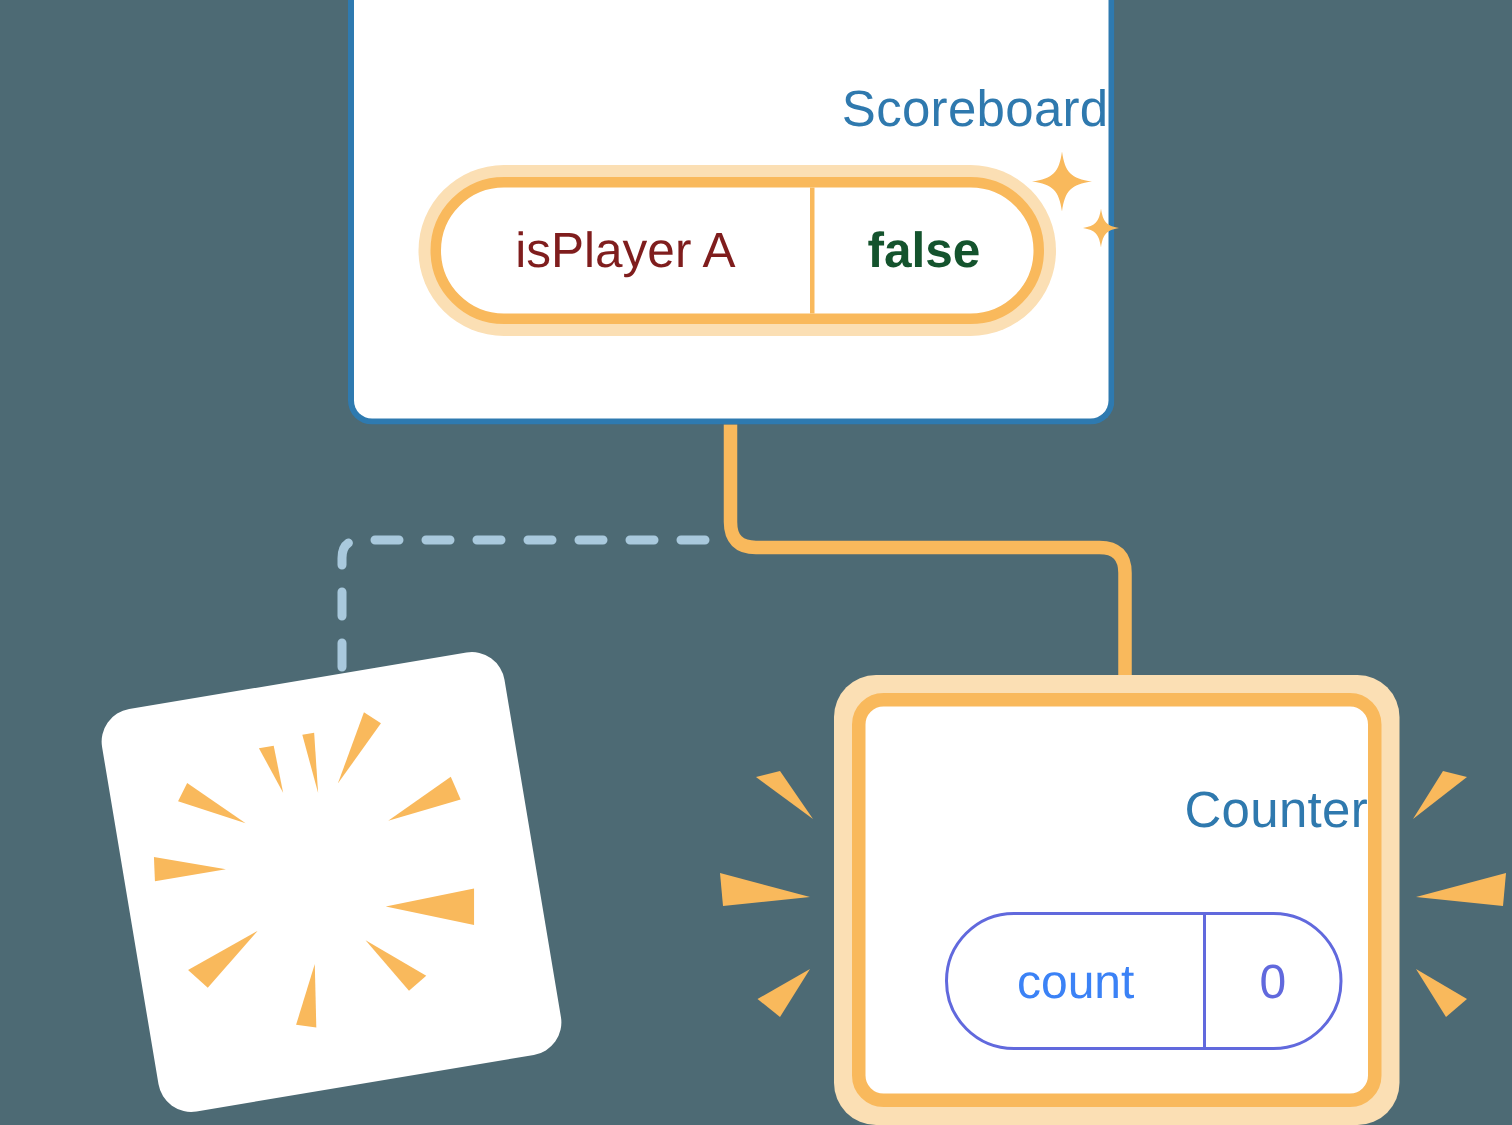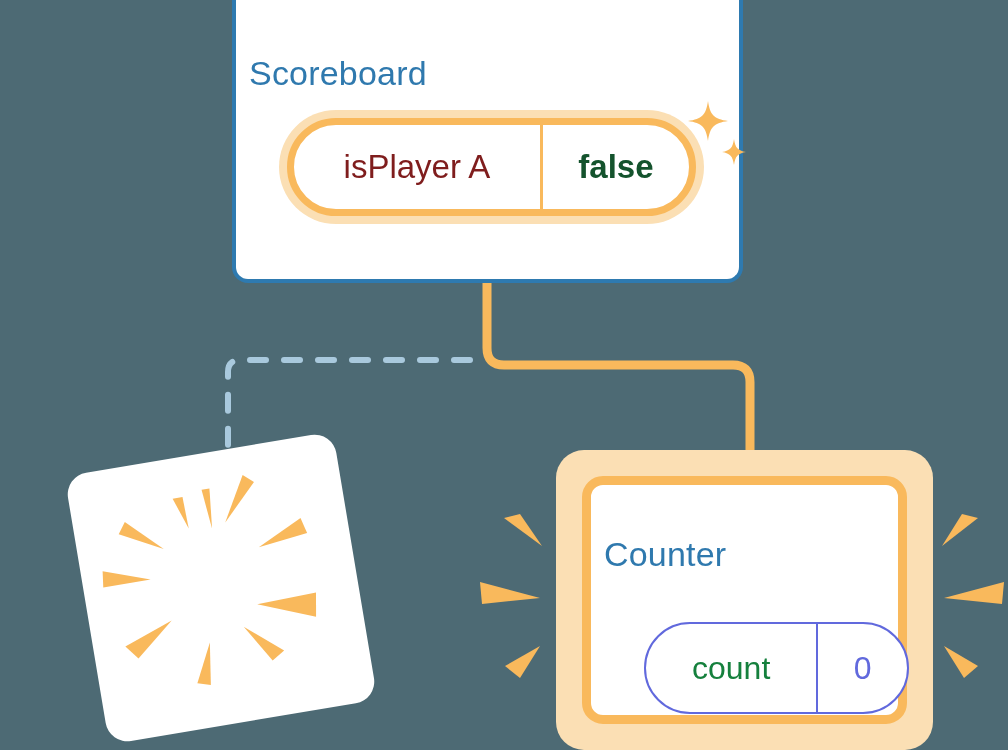--- a/index.html
+++ b/index.html
@@ -42,27 +42,27 @@
     top: 0px;
     width: 511px;
     height: 283px;
     border: 4px solid #2e7ab0;
     border-radius: 16px;
     border-top: 0;
     border-top-left-radius: 0;
     border-top-right-radius: 0;
   }
   .card-title {
-    text-align: left;
+    text-align: right;
     color: #2f79ae;
     font-size: 34px;
     font-weight: 400;
     letter-spacing: .2px;
     line-height: 1;
-    margin: 13px;
+    margin: 0;
   }
   #scoreboard-card .card-title { margin-top: 56px; }
 
   
   .pill-wrap {
     position: absolute;
     display: flex;
     align-items: center;
   }
   #scoreboard-pill {
@@ -121,21 +121,21 @@
   }
 
   
   #counter-card {
     left: 556px;
     top: 450px;
     width: 377px;
     height: 300px;
     border-radius: 28px;
     background: #fbdfb4;
-    padding: 26px;
+    padding: 12px;
   }
   #counter-card .inner {
     width: 100%;
     height: 100%;
     box-sizing: border-box;
     border: 9px solid #f9b95c;
     border-radius: 21px;
     background: #ffffff;
     position: relative;
   }
@@ -154,21 +154,21 @@
     height: 100%;
     box-sizing: border-box;
     border: 2px solid #6169dd;
     border-radius: 999px;
     background: #ffffff;
     display: flex;
     align-items: stretch;
   }
   #counter-pill .pill-key {
     flex: 0 0 66%;
-    color: #15803d;
+    color: #3b82f6;
     font-size: 32px;
     border-right: 2px solid #6169dd;
   }
   #counter-pill .pill-val {
     flex: 1;
     color: #6169dd;
     font-size: 32px;
   }
 
   

